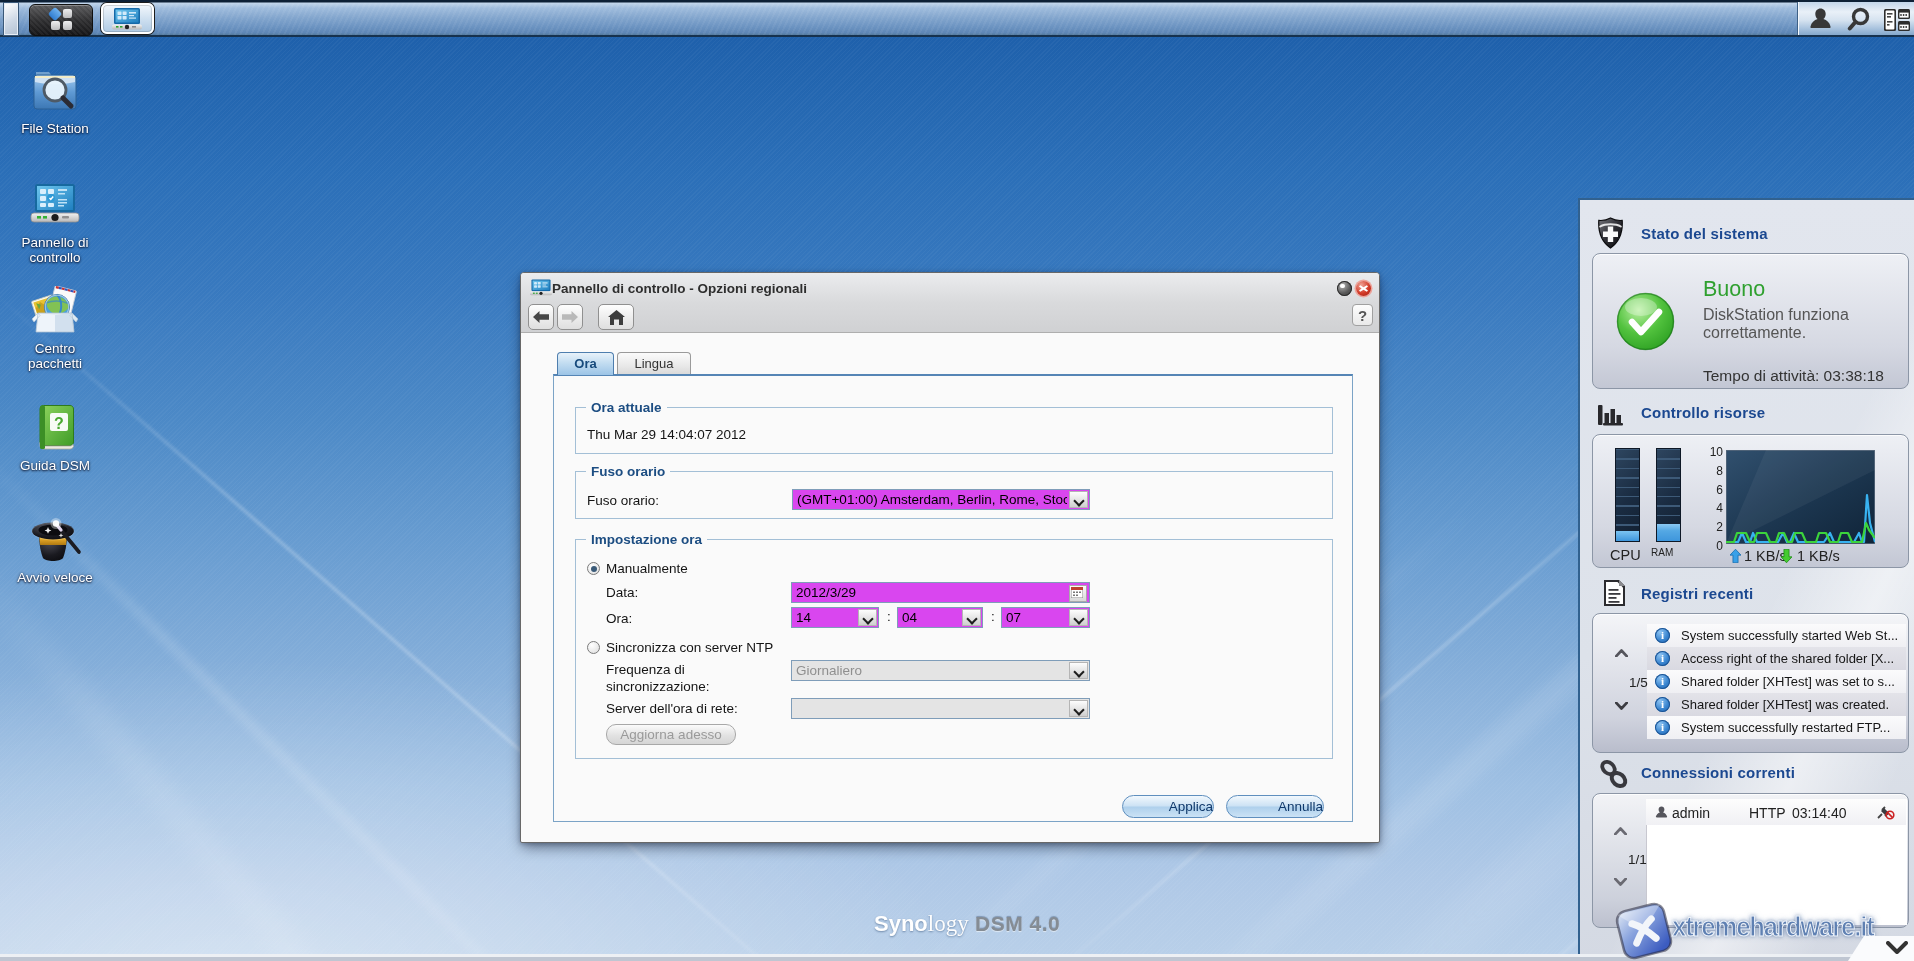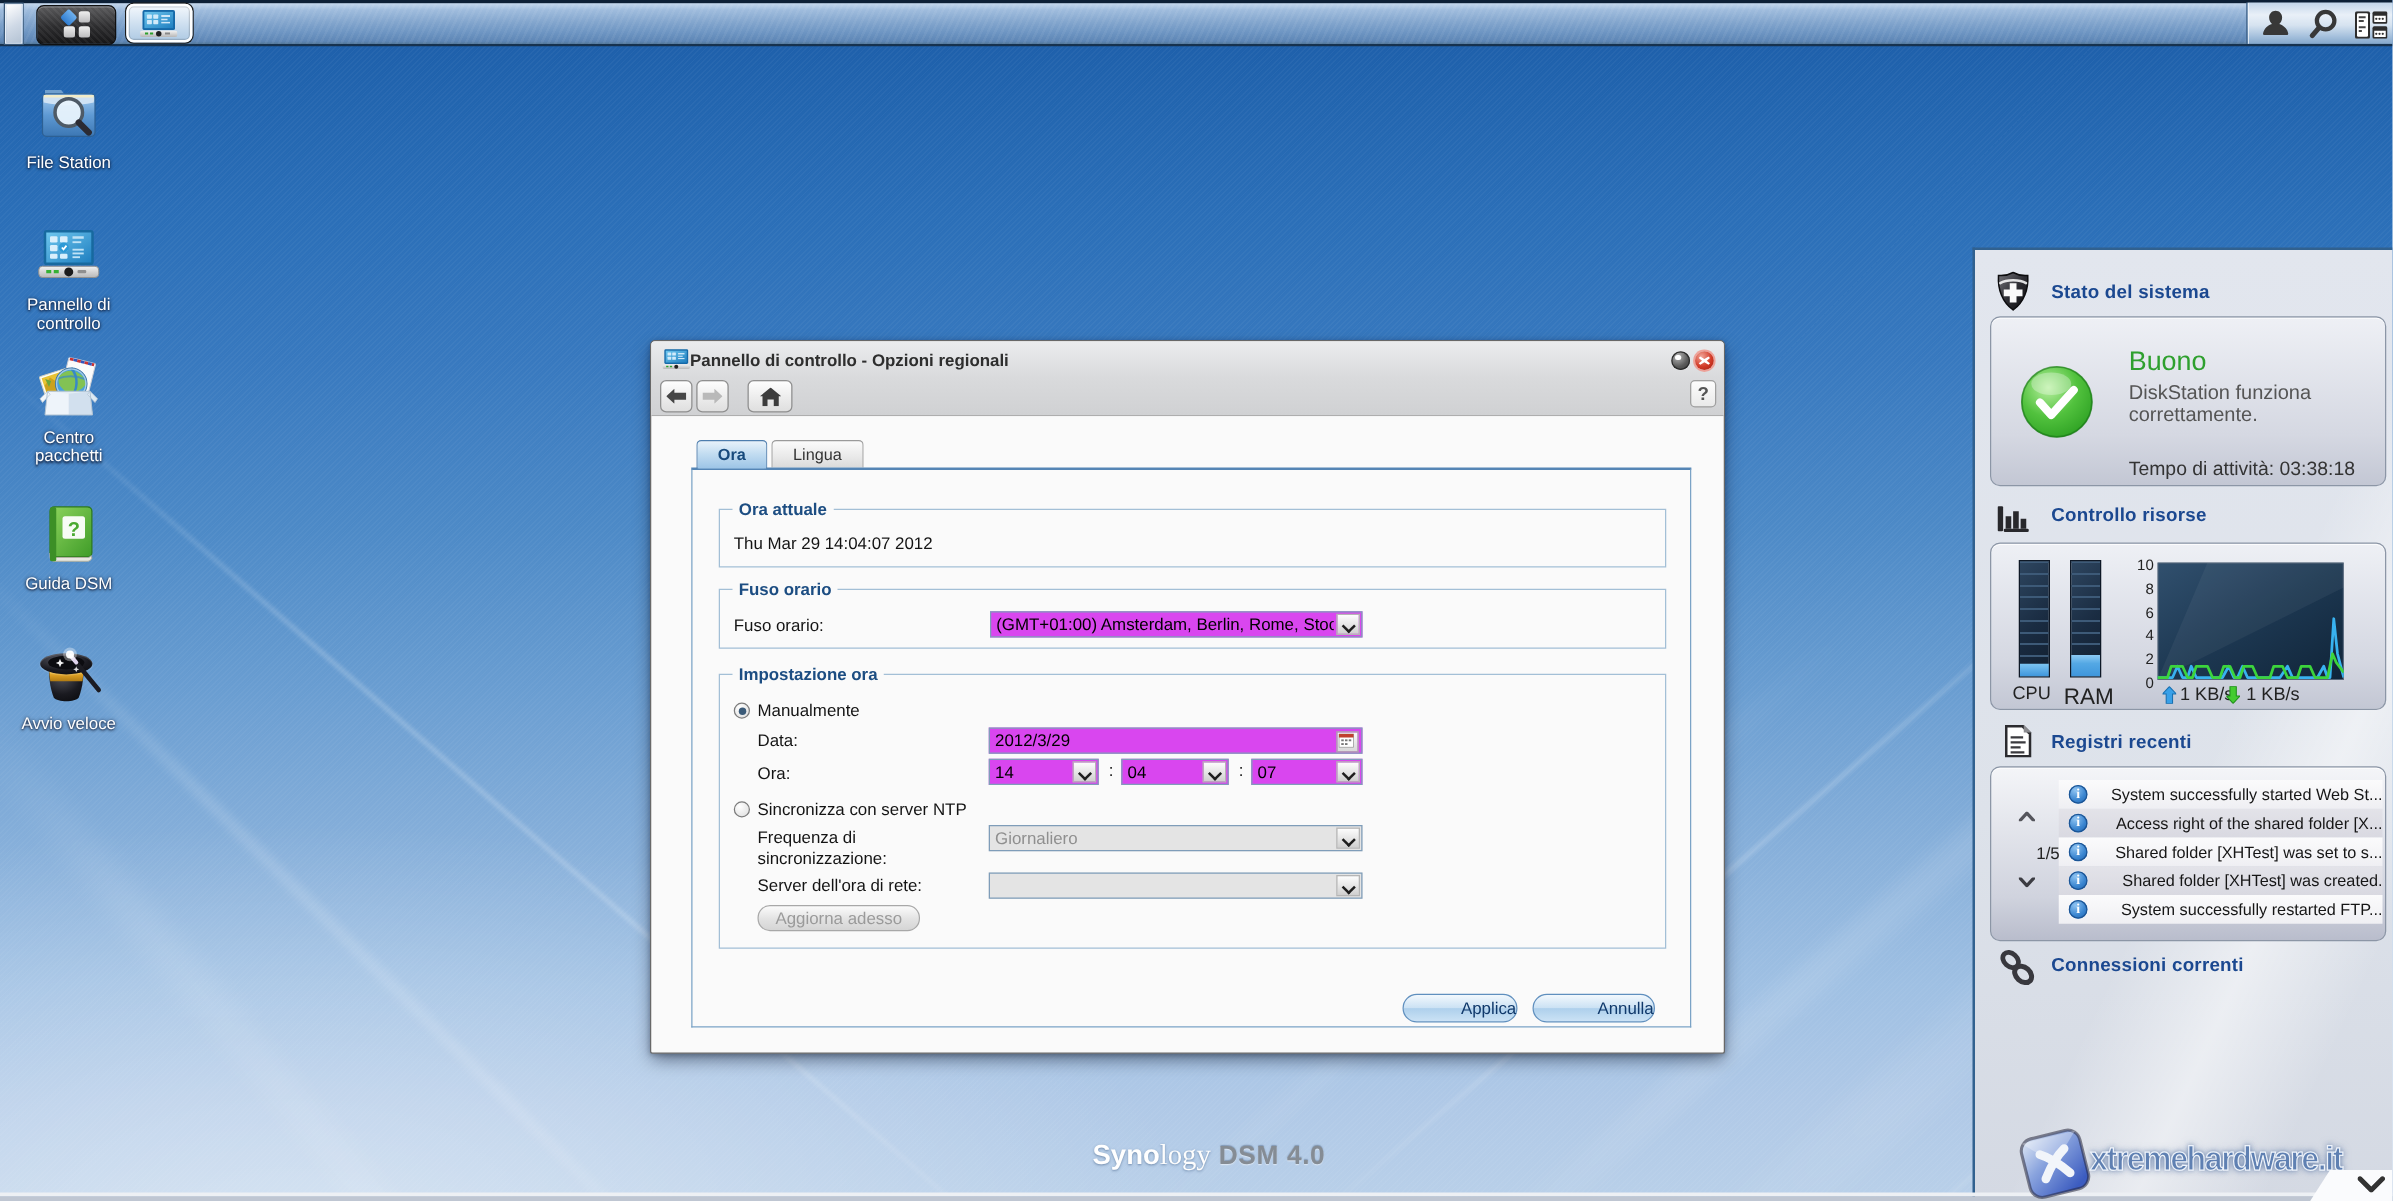--- a/index.html
+++ b/index.html
@@ -46,21 +46,21 @@
 .radio{position:absolute;width:13px;height:13px;border-radius:50%;border:1px solid #7b7b7b;background:radial-gradient(circle at 35% 30%,#fff,#dcdcdc);box-sizing:border-box;}
 .radio.on:after{content:"";position:absolute;left:2.5px;top:2.5px;width:6px;height:6px;border-radius:50%;background:#3a5a78;}
 .pill{position:absolute;height:23px;border:1px solid #5f8fbe;border-radius:12px;background:linear-gradient(180deg,#f2f8fd,#cce2f4 48%,#aed0ec 52%,#cbe2f5);font-size:13.5px;color:#10396b;text-align:right;line-height:22px;box-sizing:border-box;}
 
 #sidebar{position:absolute;left:1578px;top:198px;width:336px;height:763px;z-index:4;
  background:linear-gradient(115deg,rgba(255,255,255,0) 55%,rgba(255,255,255,.5) 70%,rgba(255,255,255,0) 85%),linear-gradient(180deg,#e2e6ee 0,#dde2ea 60%,#d4d9e3 100%);
  border-left:2px solid #31618f;border-top:2px solid #31618f;box-sizing:border-box;}
 .shead{position:absolute;left:61px;font-size:15px;font-weight:bold;color:#1b4890;letter-spacing:.2px;}
 .scard{position:absolute;left:12px;width:317px;border:1px solid #8c96a6;border-radius:8px;background:linear-gradient(180deg,#eef0f5,#d5d8e2 70%,#c3c7d4);box-shadow:inset 0 1px 0 rgba(255,255,255,.8);box-sizing:border-box;}
 .ssub{position:absolute;font-size:16px;color:#555;}
-.logrow{position:absolute;left:54px;width:259px;height:23px;font-size:13px;color:#161616;line-height:23px;white-space:nowrap;overflow:hidden;padding-left:34px;box-sizing:border-box;text-align:right;}
+.logrow{position:absolute;left:54px;width:259px;height:23px;font-size:13px;color:#161616;line-height:23px;white-space:nowrap;overflow:hidden;padding-left:34px;box-sizing:border-box;}
 .info{position:absolute;left:62px;width:15px;height:15px;border-radius:50%;background:radial-gradient(circle at 35% 28%,#8fc4f2,#3a85d0 55%,#1c5ea8);box-shadow:inset 0 0 0 1px #1c5494;z-index:2;}
 .info:after{content:"i";position:absolute;left:0;right:0;top:0;bottom:0;color:#fff;font-size:11px;font-weight:bold;font-family:"Liberation Serif",serif;text-align:center;line-height:15px;}
 .chev{position:absolute;width:13px;height:8px;}
 .pnum{position:absolute;font-size:13.5px;color:#222;margin-left:16px;}
 
 #synlogo{position:absolute;left:874px;top:911px;z-index:2;white-space:nowrap;}
 #bstrip1{position:absolute;left:0;top:954px;width:1914px;height:3px;background:#edf0f4;z-index:6;}
 #bstrip2{position:absolute;left:0;top:957px;width:1914px;height:4px;background:#bfc6d2;z-index:6;}
 #cornertab{position:absolute;left:1848px;top:936px;width:66px;height:25px;background:#fafbfd;clip-path:polygon(0 100%,16px 0,100% 0,100% 100%);z-index:9;border-radius:10px 0 0 0;}
 #wmark{position:absolute;left:1600px;top:895px;z-index:8;}
@@ -401,21 +401,21 @@
       </svg>
  <div class="shead" style="top:204px">Controllo risorse</div>
  <div class="scard" style="top:234px;height:134px">
    <div style="position:absolute;left:22px;top:13px;width:25px;height:94px;background:repeating-linear-gradient(180deg,#3d5a78 0 1.5px,rgba(0,0,0,0) 1.5px 9.4px),linear-gradient(135deg,#2e4660 0,#1a2c42 55%,#121f30 100%);border:1px solid #0e1826;box-sizing:border-box;">
           <span style="position:absolute;left:0;right:0;bottom:0;height:10px;background:linear-gradient(180deg,#7cc4f2,#3e96dc);"></span>
         </div>
    <div style="position:absolute;left:63px;top:13px;width:25px;height:94px;background:repeating-linear-gradient(180deg,#3d5a78 0 1.5px,rgba(0,0,0,0) 1.5px 9.4px),linear-gradient(135deg,#2e4660 0,#1a2c42 55%,#121f30 100%);border:1px solid #0e1826;box-sizing:border-box;">
           <span style="position:absolute;left:0;right:0;bottom:0;height:17px;background:linear-gradient(180deg,#8ccaf4 0,#54a8e4 40%,#3e96dc);"></span>
         </div>
    <div style="position:absolute;left:17px;top:112px;font-size:14.5px;color:#222;">CPU</div>
-   <div style="position:absolute;left:58px;top:112px;font-size:18px;color:#222;">RAM</div>
+   <div style="position:absolute;left:58px;top:112px;font-size:10px;color:#222;">RAM</div>
    <div style="position:absolute;left:102px;top:8px;width:28px;text-align:right;font-size:12px;color:#222;line-height:18.8px;">10<br>8<br>6<br>4<br>2<br>0</div>
    <svg style="position:absolute;left:133px;top:15px" width="149" height="94" viewBox="0 0 149 94">
           <defs>
             <linearGradient id="gbg" x1="0" y1="0" x2="1" y2="1">
               <stop offset="0" stop-color="#31506e"></stop>
               <stop offset=".5" stop-color="#1d3852"></stop>
               <stop offset="1" stop-color="#102438"></stop>
             </linearGradient>
           </defs>
           <rect x="0" y="0" width="149" height="94" fill="url(#gbg)" stroke="#5a6a7c" stroke-width="1.5"></rect>
@@ -463,20 +463,43 @@
           <path d="M1 .5 L6.5 6.5 L12 .5" fill="none" stroke="#3c3c42" stroke-width="2.6" stroke-linecap="round" stroke-linejoin="round"></path>
         </svg>
  </div>
  <svg style="position:absolute;left:19px;top:560px" width="30" height="29" viewBox="0 0 30 29">
         <g fill="none" stroke="#38383e">
           <ellipse cx="9.5" cy="8" rx="7" ry="5.2" stroke-width="3.8" transform="rotate(42 9.5 8)"></ellipse>
           <ellipse cx="19.5" cy="19.5" rx="7.6" ry="5.6" stroke-width="4" transform="rotate(42 19.5 19.5)"></ellipse>
         </g>
       </svg>
  <div class="shead" style="top:564px">Connessioni correnti</div>
+ <div class="scard" style="top:593px;height:135px;background:linear-gradient(180deg,#f2f3f6,#ccd0db 80%,#bcc0ce);">
+   <div style="position:absolute;left:53px;top:5px;width:260px;height:126px;background:#fff;border-left:1px solid #c8c8d0;"></div>
+   <div style="position:absolute;left:53px;top:5px;width:260px;height:26px;background:linear-gradient(180deg,#fdfdfd,#f0f0f4);"></div>
+   <svg style="position:absolute;left:62px;top:12px" width="13" height="14" viewBox="0 0 13 14">
+          <path fill="#55555c" d="M6.5 0.5c1.7 0 2.9 1.3 2.9 3 0 1.2-.5 2.3-1.3 2.9 1.9.6 3.5 2 4 4.1.1.5-.1.9-.7.9H1.6c-.6 0-.8-.4-.7-.9.5-2.1 2.1-3.5 4-4.1-.8-.6-1.3-1.7-1.3-2.9 0-1.7 1.2-3 2.9-3z"></path>
+        </svg>
+   <div style="position:absolute;left:79px;top:11px;font-size:14px;color:#222;">admin</div>
+   <div style="position:absolute;left:156px;top:11px;font-size:14px;color:#222;">HTTP</div>
+   <div style="position:absolute;left:199px;top:11px;font-size:14px;color:#222;">03:14:40</div>
+   <svg style="position:absolute;left:284px;top:12px" width="18" height="14" viewBox="0 0 18 14">
+          <path d="M1 12 L5 8 M5 4 L8 1 M8 10 L11 7" stroke="#444" stroke-width="1.8"></path>
+          <path d="M4 5 L9 10 L12 7 L7 2 Z" fill="#3c3c40"></path>
+          <circle cx="13" cy="9" r="3.8" fill="none" stroke="#cc2222" stroke-width="1.6"></circle>
+          <line x1="10.4" y1="6.4" x2="15.6" y2="11.6" stroke="#cc2222" stroke-width="1.6"></line>
+        </svg>
+   <svg class="chev" style="left:21px;top:33px" viewBox="0 0 13 8">
+          <path d="M1 7.5 L6.5 1.5 L12 7.5" fill="none" stroke="#6a6a72" stroke-width="2.6" stroke-linecap="round" stroke-linejoin="round"></path>
+        </svg>
+   <div class="pnum" style="left:19px;top:58px">1/1</div>
+   <svg class="chev" style="left:21px;top:84px" viewBox="0 0 13 8">
+          <path d="M1 .5 L6.5 6.5 L12 .5" fill="none" stroke="#6a6a72" stroke-width="2.6" stroke-linecap="round" stroke-linejoin="round"></path>
+        </svg>
+ </div>
 </div>
 
 <div id="synlogo"><span style="font-size:22px;font-weight:bold;color:#fff;letter-spacing:0px;text-shadow:0 1px 2px rgba(40,70,110,.5);">Syno</span><span style="font-family:'Liberation Serif',serif;font-size:23px;color:#fdfdfd;text-shadow:0 1px 2px rgba(40,70,110,.5);">logy</span><span style="font-size:21px;font-weight:bold;color:#858c94;letter-spacing:.5px;text-shadow:0 1px 1px rgba(255,255,255,.55),0 -1px 1px rgba(30,50,80,.35);">&nbsp;DSM 4.0</span></div>
 <div id="bstrip1"></div>
     <div id="bstrip2"></div>
 <div id="cornertab"></div>
 <svg style="position:absolute;left:1886px;top:941px;z-index:10" width="22" height="13" viewBox="0 0 22 13">
       <path d="M2 2 L11 11 L20 2" fill="none" stroke="#333" stroke-width="4" stroke-linecap="round" stroke-linejoin="round"></path>
     </svg>
 <div id="wmark">

